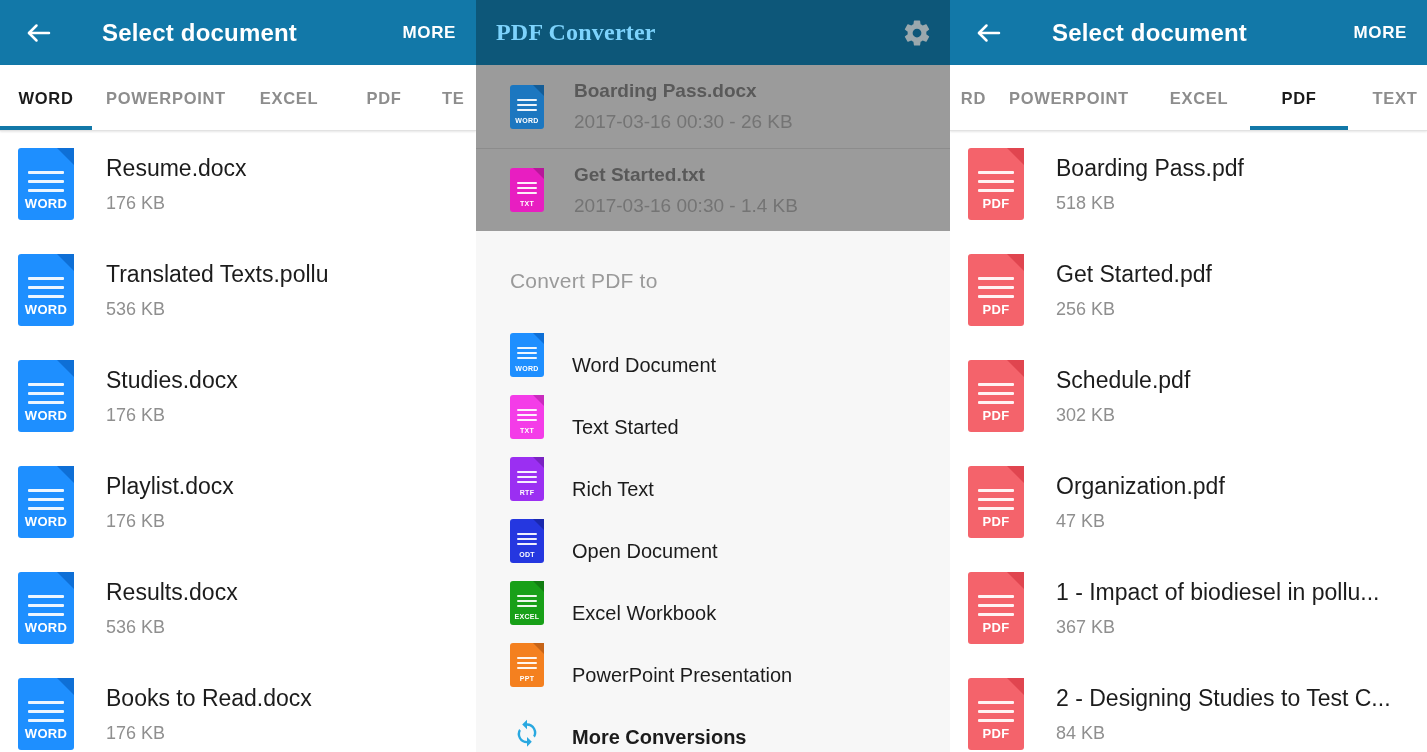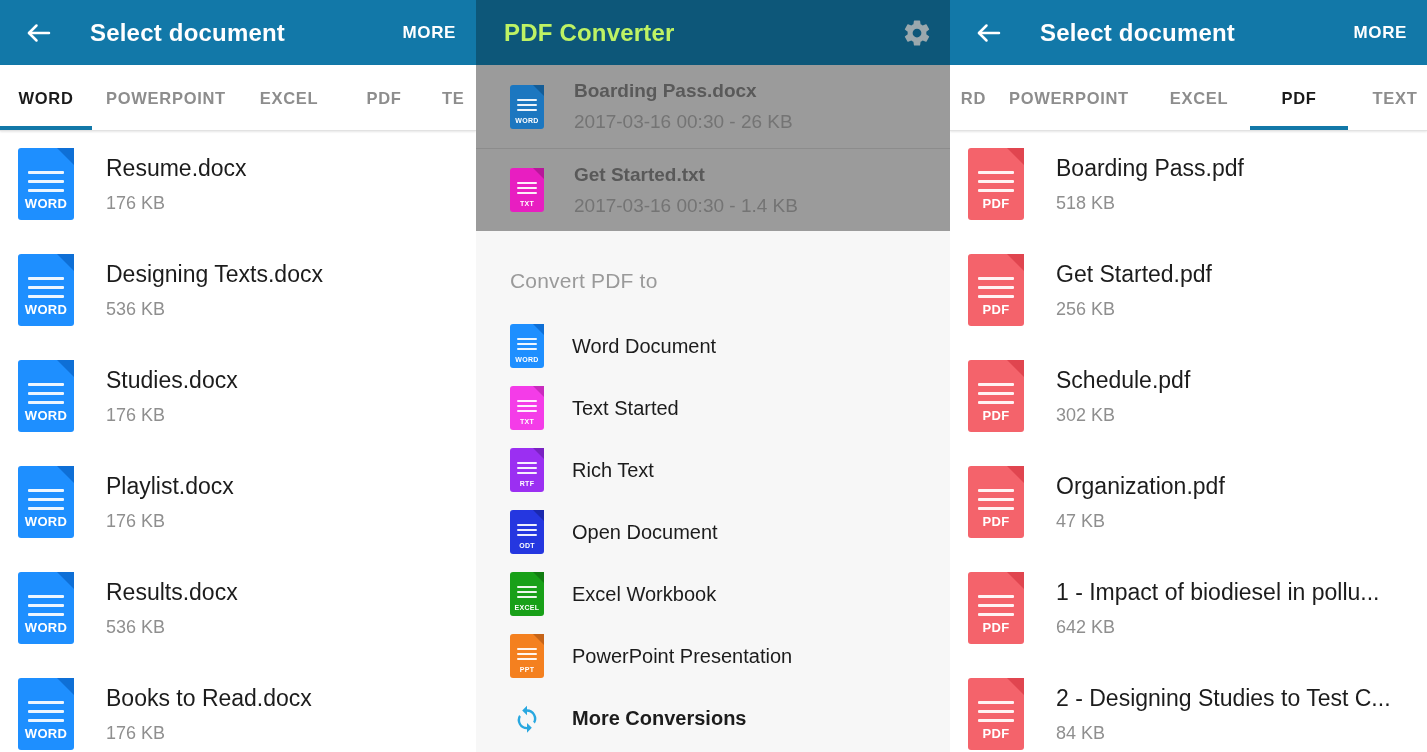--- a/index.html
+++ b/index.html
@@ -21,24 +21,24 @@
     height:65px; background:#1278a8; display:flex; align-items:center;
     padding:0 16px; color:#fff; position:relative;
   }
   .toolbar.dark{ background:#0d5779; }
   .back-icon{
     width:34px; height:34px; flex:0 0 auto; display:flex; align-items:center;
     justify-content:center; cursor:pointer; margin-left:6px;
   }
   .back-icon svg{ display:block; }
   .toolbar-title{
-    font-size:24px; font-weight:bold; letter-spacing:.2px; margin-left:34px;
+    font-size:24px; font-weight:bold; letter-spacing:.2px; margin-left:46px;
     white-space:nowrap;
   }
-  .toolbar.dark .toolbar-title{ margin-left:12px; color:#bef264; }
+  .toolbar.dark .toolbar-title{ margin-left:4px; color:#7dd3fc;font-family:Liberation Serif, serif; }
   .toolbar-spacer{ flex:1 1 auto; }
   .more-btn{
     font-size:17px; font-weight:bold; letter-spacing:.6px; cursor:pointer;
     padding:6px 4px; white-space:nowrap;
   }
   .gear-icon{ width:34px; height:34px; display:flex; align-items:center; justify-content:center; cursor:pointer; }
 
   
   .tabbar{
     height:66px; background:#fff; display:flex; align-items:flex-end;
@@ -107,21 +107,21 @@
   .scrim-texts{ margin-left:30px; }
   .scrim-name{ font-size:19px; font-weight:bold; color:#595959; white-space:nowrap; }
   .scrim-meta{ font-size:19px; color:#747474; margin-top:9px; white-space:nowrap; }
 
   .sheet{ background:#f7f7f7; height:100%; position:relative; }
   .sheet-title{
     font-size:21px; color:#9a9a9a; padding:38px 0 0 34px; letter-spacing:.2px;
   }
   .menu-list{ padding-top:22px; }
   .menu-item{
-    height:62px; display:flex; align-items:center; padding-left:34px; cursor:pointer;
+    height:62px; display:flex; align-items:flex-end; padding-left:34px; cursor:pointer;
   }
   .menu-label{ font-size:20px; color:#1c1c1c; margin-left:28px; white-space:nowrap; }
   .menu-item.strong .menu-label{ font-weight:bold; }
   .sync-icon{ width:34px; height:34px; flex:0 0 auto; display:flex; align-items:center; justify-content:center; }
 </style>
 </head>
 <body>
 
 <div class="screen">
 
@@ -171,21 +171,21 @@
           <div class="body" style="background:#1e8fff"></div>
           <div class="fold" style="width:0;height:0;border-top:17px solid #0e6fd6;border-left:17px solid transparent"></div>
           <div class="lines">
               <i></i>
               <i></i>
               <i></i>
             </div>
           <div class="tag">WORD</div>
         </div>
         <div class="file-texts">
-          <div class="file-name">Designing Texts.docx</div>
+          <div class="file-name">Translated Texts.pollu</div>
           <div class="file-meta">536 KB</div>
         </div>
       </div>
       <div class="file-row">
         <div class="doc-icon icon-lg">
           <div class="body" style="background:#1e8fff"></div>
           <div class="fold" style="width:0;height:0;border-top:17px solid #0e6fd6;border-left:17px solid transparent"></div>
           <div class="lines">
               <i></i>
               <i></i>
@@ -493,21 +493,21 @@
           <div class="fold" style="width:0;height:0;border-top:17px solid #e0454f;border-left:17px solid transparent"></div>
           <div class="lines">
               <i></i>
               <i></i>
               <i></i>
             </div>
           <div class="tag">PDF</div>
         </div>
         <div class="file-texts">
           <div class="file-name">1 - Impact of biodiesel in pollu...</div>
-          <div class="file-meta">642 KB</div>
+          <div class="file-meta">367 KB</div>
         </div>
       </div>
       <div class="file-row">
         <div class="doc-icon icon-lg">
           <div class="body" style="background:#f4636b"></div>
           <div class="fold" style="width:0;height:0;border-top:17px solid #e0454f;border-left:17px solid transparent"></div>
           <div class="lines">
               <i></i>
               <i></i>
               <i></i>

